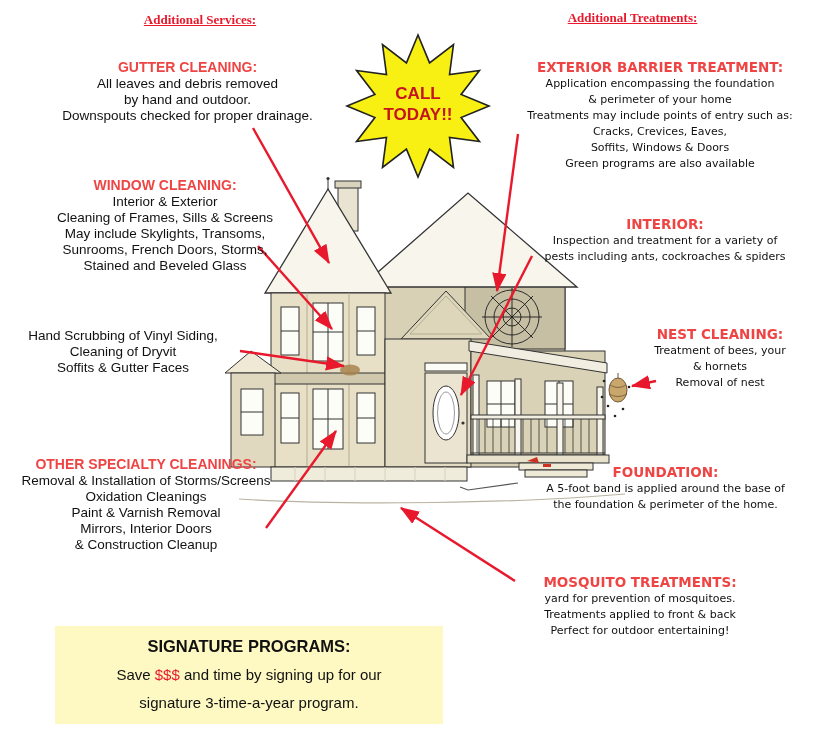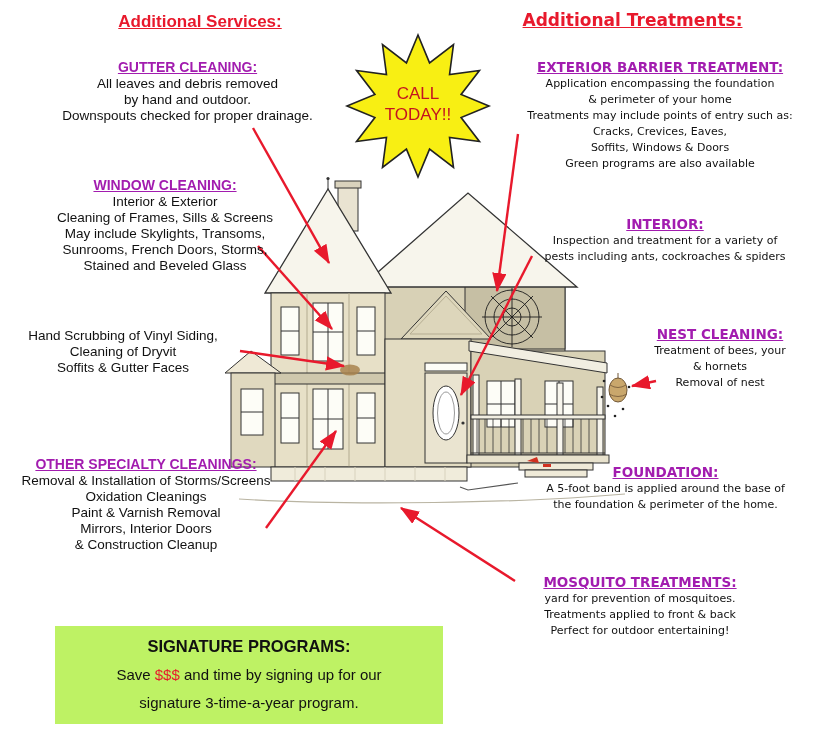--- a/index.html
+++ b/index.html
@@ -4,36 +4,36 @@
 <style>
   * { margin:0; padding:0; box-sizing:border-box; }
   html,body { background:#fff; }
   body {
     width:830px; height:738px; position:relative; overflow:hidden;
     font-family:"Liberation Sans", sans-serif; color:#111;
   }
   .block { position:absolute; text-align:center; z-index:4; }
   .sans  { font-family:"Liberation Sans", sans-serif; }
   .comic { font-family:"DejaVu Sans", sans-serif; }
-  .h  { font-weight:bold; font-size:14px; line-height:18px; color:#a21caf;text-decoration:underline; }
+  .h  { font-weight:bold; font-size:14px; line-height:18px; color:#ef4444; }
   .ln { font-size:13.5px; line-height:16px; }
   .comic .h  { font-size:13.5px; }
   .comic .ln { font-size:11px; line-height:16px; }
-  .title { font-weight:bold; font-size:17px; color:#e8192c; text-decoration:underline; }
+  .title { font-weight:bold; font-size:13px; color:#e8192c; text-decoration:underline;font-family:Liberation Serif, serif; }
   .house { position:absolute; left:225px; top:175px; width:410px; height:350px; z-index:1; }
   .arrows { position:absolute; left:0; top:0; z-index:3; pointer-events:none; }
   .starburst { position:absolute; left:344px; top:33px; width:148px; height:146px; z-index:4; }
   .star-text {
     position:absolute; left:0; top:50px; width:148px; text-align:center;
-    font-weight:normal; font-size:17px; line-height:21px; color:#c41420;
+    font-weight:bold; font-size:17px; line-height:21px; color:#c41420;
     font-family:"Liberation Sans", sans-serif;
   }
   .sig-box {
     position:absolute; left:55px; top:626px; width:388px; z-index:4;
-    background:#bef264; text-align:center; padding:9px 4px 11px 4px;
+    background:#fef9c3; text-align:center; padding:9px 4px 11px 4px;
   }
   .sig-h  { font-size:16.5px; font-weight:bold; line-height:22px; }
   .sig-ln { font-size:15px; line-height:20px;margin-top:8px; }
   .money  { color:#e8192c; }
 </style>
 </head>
 <body>
 
 <div class="house">
 <svg width="410" height="350" viewBox="0 0 410 350">

